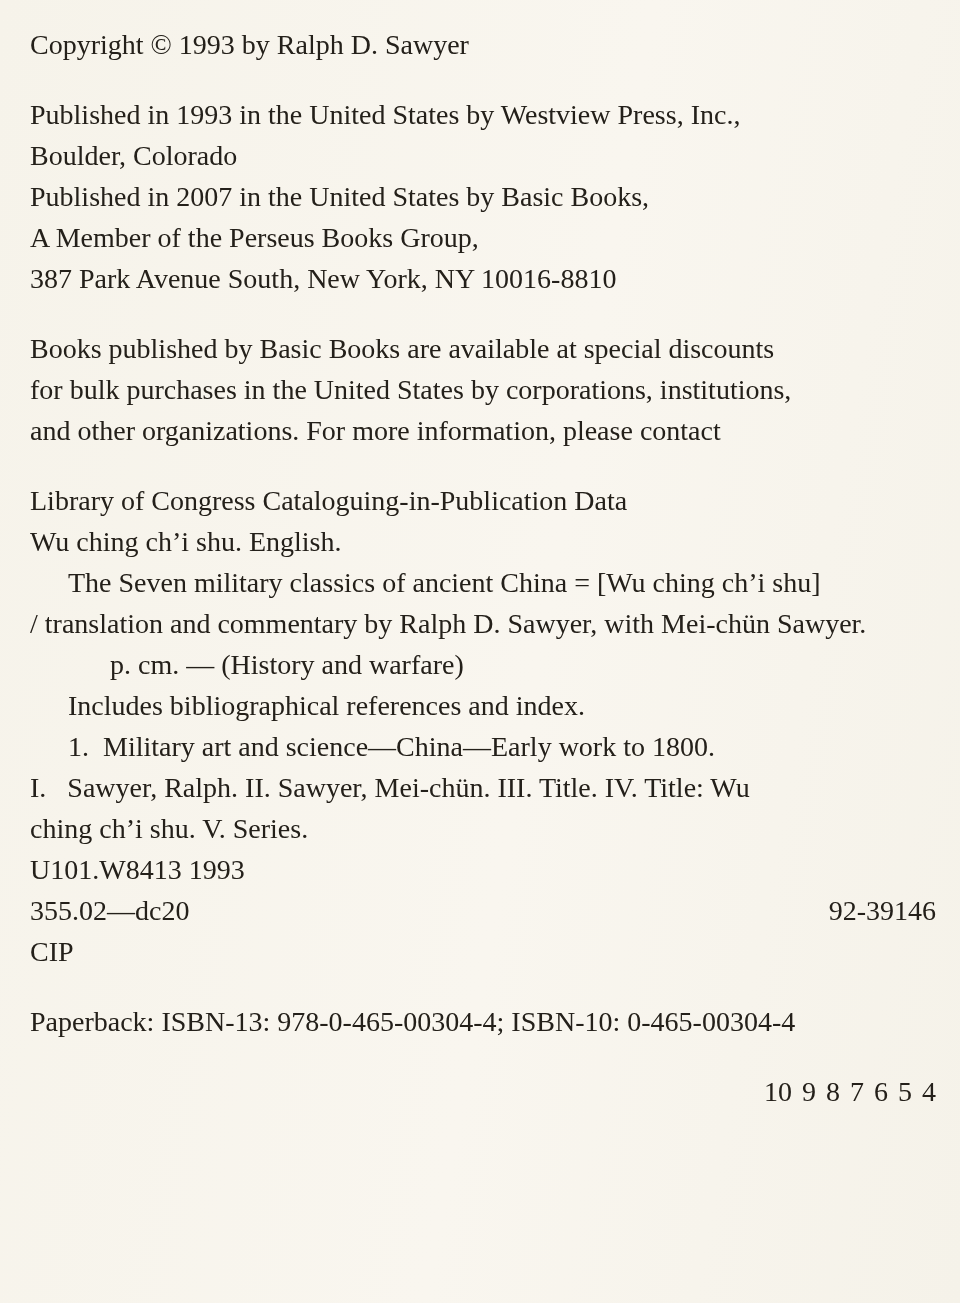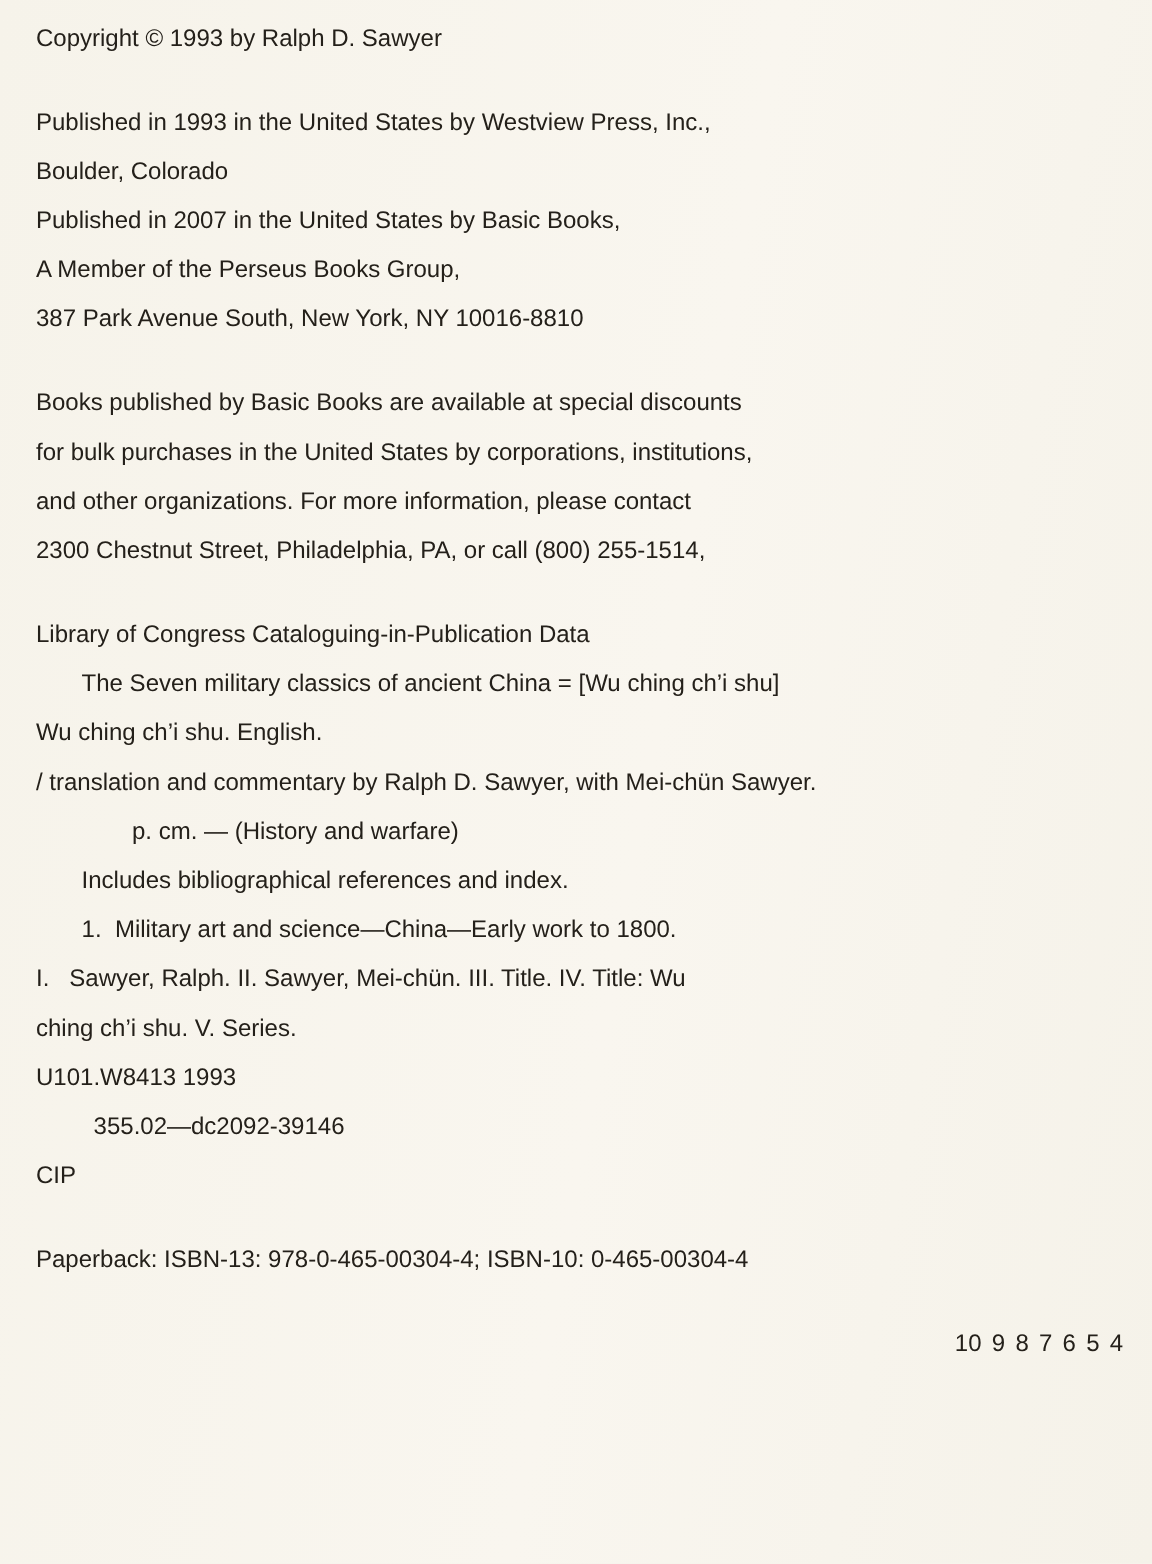--- a/index.html
+++ b/index.html
@@ -11,37 +11,37 @@
   body {
     background: var(--bg);
     width: 960px;
   }
   .page {
     position: relative;
     width: 960px;
     height: 1303px;
     background: linear-gradient(100deg, #f6f3ea 0%, #f9f6ef 55%, #f5f2e9 100%);
     color: var(--ink);
-    font-family: Liberation Sans, sans-serif;
-    font-size: 20px;
+    font-family: Liberation Serif, serif;
+    font-size: 28px;
     line-height: 41px;
-    padding: 12px 24px 0 30px;
+    padding: 24px 24px 0 30px;
     overflow: hidden;
   }
   .line {
     white-space: pre;
   }
   .para { margin-top: 29px; }
   .ind1 { padding-left: 38px; }
   .ind2 { padding-left: 80px; }
   .split-row {
     display: flex;
+    justify-content: space-between;
     align-items: baseline;
     white-space: pre;
-    margin-left: 48px;
   }
   .right-row {
     text-align: left;
     white-space: pre;
   }
   .printing {
     word-spacing: 3px;
     text-align: right;
   }
 </style>
@@ -57,27 +57,26 @@
     <div class="line">Boulder, Colorado</div>
     <div class="line">Published in 2007 in the United States by Basic Books,</div>
     <div class="line">A Member of the Perseus Books Group,</div>
     <div class="line">387 Park Avenue South, New York, NY 10016-8810</div>
   </div>
 
   <div class="para">
     <div class="line">Books published by Basic Books are available at special discounts</div>
     <div class="line">for bulk purchases in the United States by corporations, institutions,</div>
     <div class="line">and other organizations. For more information, please contact</div>
-    <div class="line">2300 Chestnut Street, Philadelphia, PA, or call (800) 255-1514,</div>
   </div>
 
   <div class="para">
     <div class="line">Library of Congress Cataloguing-in-Publication Data</div>
+    <div class="line">Wu ching ch’i shu. English.</div>
     <div class="line ind1">The Seven military classics of ancient China = [Wu ching ch’i shu]</div>
-    <div class="line">Wu ching ch’i shu. English.</div>
     <div class="line">/ translation and commentary by Ralph D. Sawyer, with Mei-chün Sawyer.</div>
     <div class="line ind2">p. cm. — (History and warfare)</div>
     <div class="line ind1">Includes bibliographical references and index.</div>
     <div class="line ind1">1.  Military art and science—China—Early work to 1800.</div>
     <div class="line">I.   Sawyer, Ralph. II. Sawyer, Mei-chün. III. Title. IV. Title: Wu</div>
     <div class="line">ching ch’i shu. V. Series.</div>
     <div class="line">U101.W8413 1993</div>
     <div class="split-row">
       <span class="line">355.02—dc20</span>
       <span class="line">92-39146</span>

